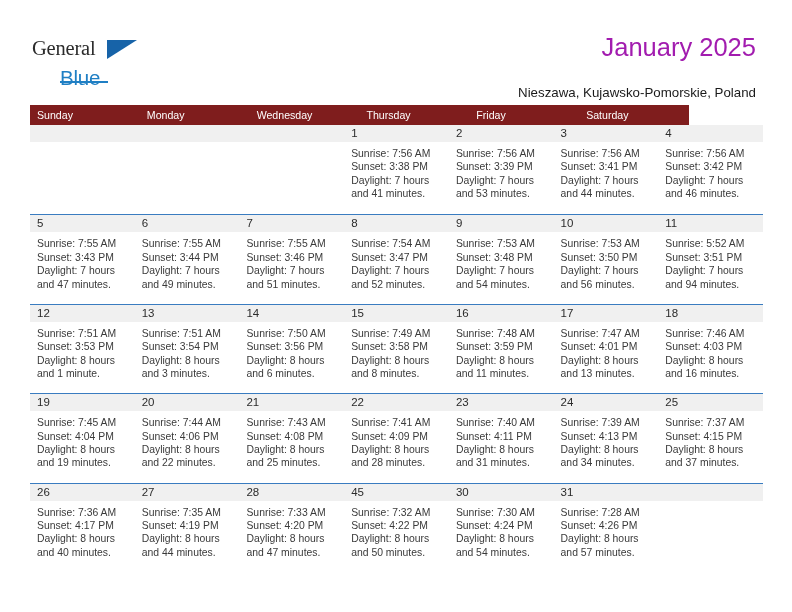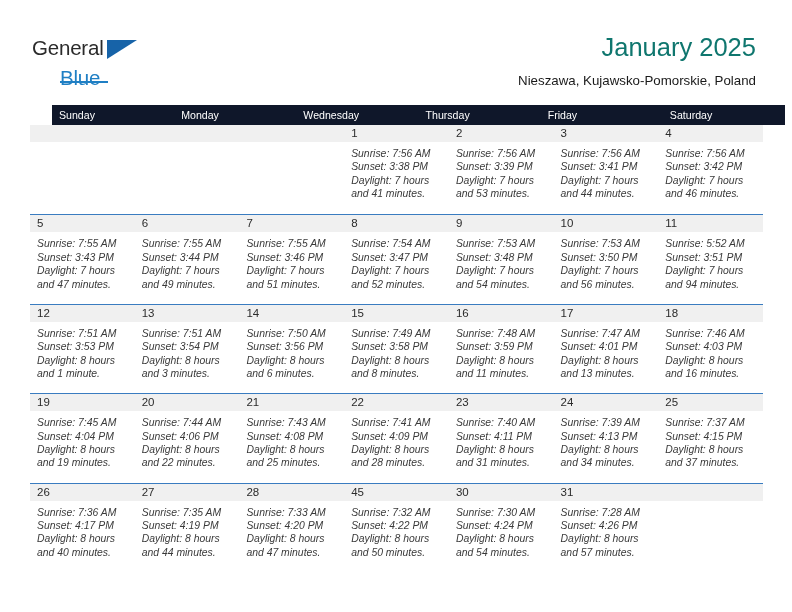--- a/index.html
+++ b/index.html
@@ -28,21 +28,21 @@
     left: 32px; top: 36px;
     width: 120px; height: 48px;
   }
   .logo-general {
     position: absolute;
     left: 0; top: 0;
     font-size: 20.5px;
     color: #2b2b2b;
     letter-spacing: -0.2px;
     line-height: 24px;
-    font-family: Liberation Sans, sans-serif;
+    font-family: Liberation Serif, serif;
   }
   .logo-blue {
     position: absolute;
     left: 28px; top: 30px;
     font-size: 20.5px;
     color: #1f7fc4;
     letter-spacing: -0.2px;
     line-height: 24px;
     font-family: "Liberation Sans", sans-serif;
   }
@@ -60,44 +60,43 @@
     background: #1f7fc4;
   }
 
   .title-block {
     position: absolute;
     right: 36px; top: 30px;
     text-align: right;
   }
   .cal-title {
     font-size: 25.5px;
-    color: #0f766e;
+    color: #a21caf;
     line-height: 34px;
     white-space: nowrap;
   }
   .cal-subtitle {
-    margin-top: 8px;
+    margin-top: 20px;
     font-size: 13.3px;
     color: #1a1a1a;
     line-height: 17px;
     white-space: nowrap;
   }
 
   
   .calendar {
     position: absolute;
     left: 30px; top: 105px;
     width: 733px;
   }
   .weekday-row {
     display: flex;
-    width: 733px;
+    width: 659px;
     height: 20px;
-    background: #0f172a;
-    margin-left: 22px;
+    background: #7f1d1d;
   }
   .weekday {
     flex: 1 1 0;
     color: #ffffff;
     font-size: 10.6px;
     line-height: 20px;
     padding-left: 7px;
     white-space: nowrap;
     overflow: hidden;
   }
@@ -128,21 +127,20 @@
   .daynum {
     font-size: 11.5px;
     color: #2b2b2b;
     line-height: 17px;
     padding-left: 7px;
     display: block;
   }
   .daycell.empty .daynum-strip { background: #f0f0f0; }
   .daylines {
     padding: 5px 0 0 7px;
-    font-style: italic;
   }
   .dline {
     font-size: 10.4px;
     color: #3a3a3a;
     line-height: 13.4px;
     white-space: nowrap;
   }
 </style>
 </head>
 <body>

